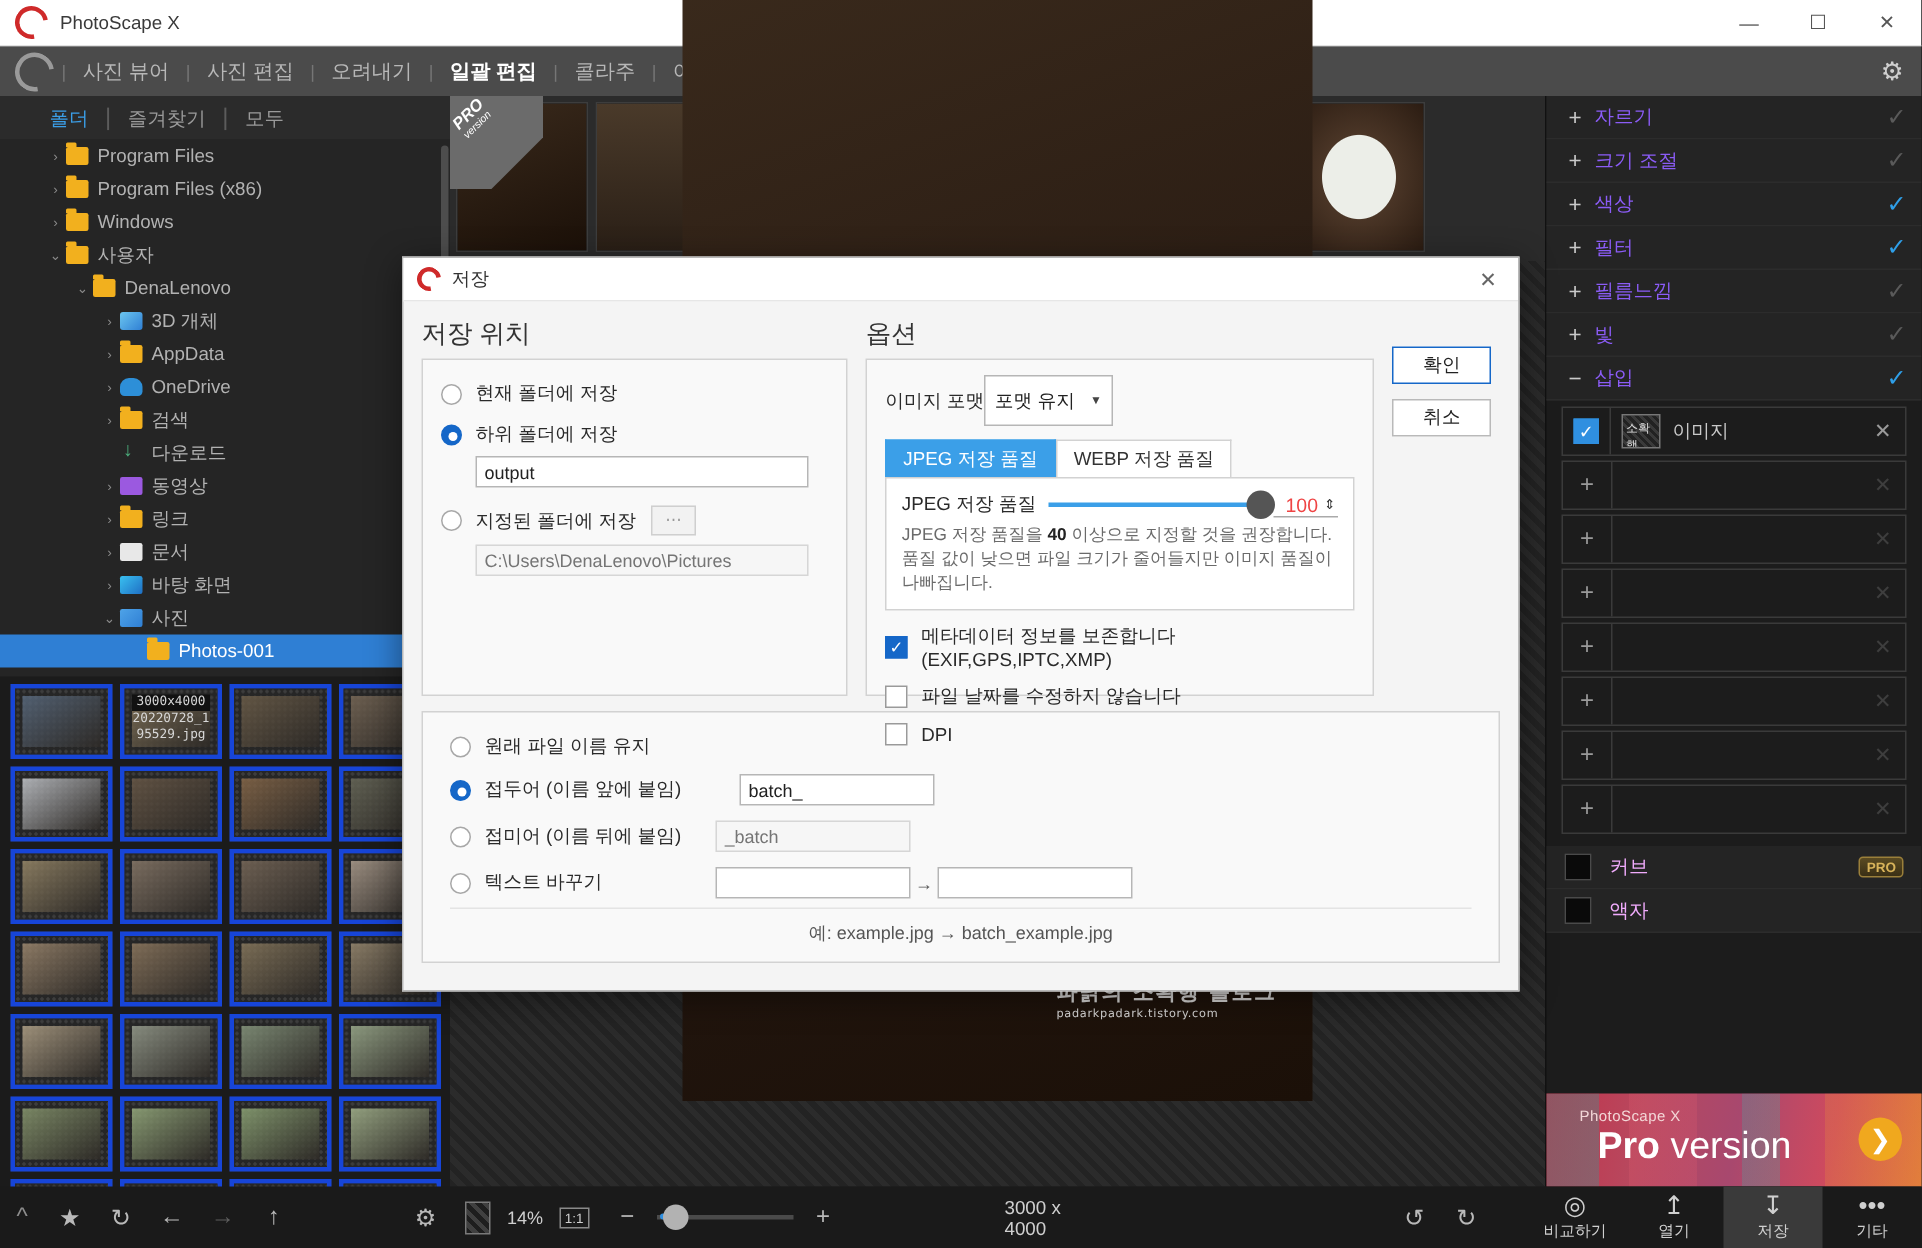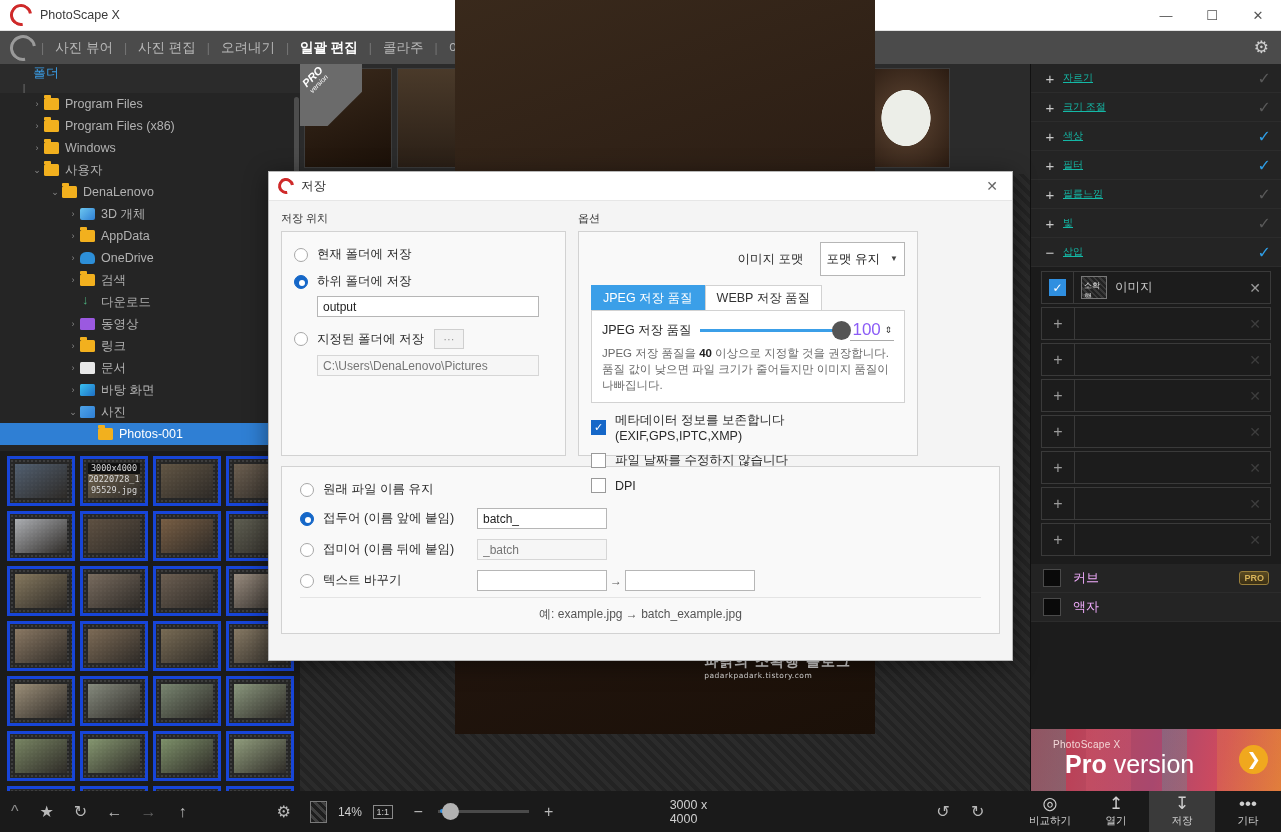--- a/index.html
+++ b/index.html
@@ -20,21 +20,21 @@
   #menubar{position:absolute;left:0;top:31px;width:1281px;height:33px;background:#4b4b4b;
     display:flex;align-items:center;}
   #menubar .logo{width:26px;height:26px;margin-left:10px;position:relative;flex:none;}
   .menu-sep{color:#767676;font-size:12px;margin:0 1px;}
   .menu-item{font-size:13.5px;color:#b7b7b7;padding:0 10px;line-height:33px;white-space:nowrap;}
   .menu-item.active{color:#ffffff;font-weight:bold;}
   #menubar .gear{margin-left:auto;margin-right:12px;}
 
   
   #leftpanel{position:absolute;left:0;top:64px;width:300px;height:727px;background:#252525;}
-  #lefttabs{height:29px;background:#2b2b2b;display:flex;padding-left:22px;flex-direction:column;}
+  #lefttabs{height:29px;background:#2b2b2b;display:flex;align-items:center;padding-left:22px;}
   .ltab{font-size:13px;color:#9a9a9a;padding:0 11px;}
   .ltab.active{color:#3b9fe8;}
   .ltab-sep{color:#5c5c5c;}
   #tree{position:absolute;left:0;top:29px;width:300px;height:358px;overflow:hidden;background:#252525;}
   .trow{height:22px;display:flex;align-items:center;font-size:12.5px;color:#b2b2b2;
     white-space:nowrap;padding-right:4px;}
   .trow.sel{background:#2f7fd4;color:#fff;}
   .tw{width:14px;color:#8a8a8a;font-size:9px;text-align:center;flex:none;}
   .ficon{width:15px;height:12px;border-radius:1.5px;margin-right:6px;flex:none;position:relative;}
   .ficon.folder{background:#f2b01e;}
@@ -87,21 +87,21 @@
     font-family:"DejaVu Sans",sans-serif;}
   #wm .a{font-size:14px;font-weight:bold;letter-spacing:1px;}
   #wm .b{font-size:7.5px;letter-spacing:.5px;}
 
   
   #rightpanel{position:absolute;left:1030px;top:64px;width:251px;height:727px;background:#1c1c1c;
     border-left:1px solid #111;}
   .acc{height:29px;border-bottom:1px solid #2c2c2c;display:flex;align-items:center;
     padding:0 10px;background:#242424;}
   .acc .pm{width:18px;color:#c9c9c9;font-size:15px;text-align:center;}
-  .acc .nm{font-size:10px;color:#14b8a6;margin-left:4px;text-decoration:underline;}
+  .acc .nm{font-size:13px;color:#8b5cf6;margin-left:4px;}
   .acc .ck{margin-left:auto;font-size:16px;color:#5a5a5a;}
   .acc .ck.on{color:#2f9fe8;}
   .layers{padding:4px 10px 0 10px;}
   .layer{height:33px;border:1px solid #3a3a3a;display:flex;align-items:center;margin-bottom:3px;}
   .layer .cbx{width:32px;height:31px;display:flex;align-items:center;justify-content:center;
     border-right:1px solid #3a3a3a;}
   .layer .cbx .box{width:17px;height:17px;border:1px solid #8a8a8a;background:#1c1c1c;}
   .layer .cbx .box.on{background:#2f8fe0;border-color:#2f8fe0;color:#fff;font-size:12px;
     display:flex;align-items:center;justify-content:center;}
   .layer .plus{width:32px;text-align:center;color:#9a9a9a;font-size:16px;}
@@ -148,21 +148,21 @@
   .bigbtn .lb{font-size:10.5px;margin-top:2px;}
 
   
   #dialog{position:absolute;left:268px;top:171px;width:745px;height:490px;background:#f4f4f4;
     border:1px solid #b8b8b8;box-shadow:0 4px 22px rgba(0,0,0,.45);}
   #dlg-title{height:29px;background:#fff;border-bottom:1px solid #e6e6e6;display:flex;align-items:center;}
   #dlg-title .ic{width:16px;height:16px;margin-left:9px;position:relative;flex:none;}
   #dlg-title .tt{font-size:12.5px;color:#333;margin-left:7px;}
   #dlg-title .cl{margin-left:auto;width:40px;text-align:center;color:#666;font-size:14px;}
   .dlg-body{position:relative;padding:10px 12px;}
-  .sec-label{font-size:11px;color:#333;margin-bottom:5px;}
+  .sec-label{font-size:17px;color:#333;margin-bottom:5px;}
   .box{border:1px solid #d2d2d2;background:#f9f9f9;}
   .rrow{display:flex;align-items:center;margin-bottom:10px;}
   .radio{width:14px;height:14px;border-radius:50%;border:1px solid #a8a8a8;background:#fff;
     position:relative;flex:none;margin-right:9px;}
   .radio.on{border:1px solid #1567c8;background:#1567c8;}
   .radio.on:after{content:"";position:absolute;left:4px;top:4px;width:6px;height:6px;border-radius:50%;background:#fff;}
   .rlabel{font-size:12.5px;color:#2a2a2a;}
   .tinput{height:21px;border:1px solid #b6b6b6;background:#fff;font-size:12px;color:#222;
     padding:0 5px;line-height:19px;font-family:"Liberation Sans",sans-serif;}
   .tinput.ph{color:#b0b0b0;background:#f6f6f6;border-color:#d6d6d6;}
@@ -172,21 +172,21 @@
     padding:16px 6px;display:inline-flex;align-items:center;gap:10px;line-height:20px;}
   .selbox .cv{font-size:8px;color:#444;}
   .tabs{display:flex;}
   .tab{height:25px;padding:0 11px;font-size:12.5px;display:flex;align-items:center;
     border:1px solid #d2d2d2;border-bottom:none;background:#fff;color:#333;}
   .tab.active{background:#3b9fe8;color:#fff;border-color:#3b9fe8;}
   .slider-wrap{display:flex;align-items:center;gap:8px;}
   .sl{flex:1;height:3px;background:#3b9fe8;position:relative;}
   .sl .kn{position:absolute;right:-9px;top:-8px;width:19px;height:19px;border-radius:50%;background:#555;}
   .spin{display:flex;align-items:center;border-bottom:1px solid #aaa;padding:0 2px;}
-  .spin .v{font-size:17px;color:#8b5cf6;width:28px;text-align:right;}
+  .spin .v{font-size:13px;color:#ef4444;width:28px;text-align:right;}
   .spin .ar{font-size:9px;color:#333;margin-left:4px;line-height:8px;}
   .hint{font-size:11.5px;color:#6a6a6a;line-height:16px;margin-top:4px;}
   .hint b{color:#222;}
   .chkrow{display:flex;align-items:center;margin-top:9px;}
   .chk{width:15px;height:15px;border:1px solid #9a9a9a;background:#fff;margin-right:9px;flex:none;}
   .chk.on{background:#1567c8;border-color:#1567c8;color:#fff;font-size:11px;
     display:flex;align-items:center;justify-content:center;}
   .chklbl{font-size:12.5px;color:#2a2a2a;}
   .dbtn{width:66px;height:25px;border:1px solid #b9b9b9;background:#fff;font-size:12.5px;
     color:#222;display:flex;align-items:center;justify-content:center;}
@@ -664,21 +664,21 @@
           <span class="rlabel">지정된 폴더에 저장</span>
           <span class="dots">⋯</span>
         </div>
         <input class="tinput ph" style="width: 222px; margin-left: 23px;" placeholder="C:\Users\DenaLenovo\Pictures">
       </div>
     </div>
 
     <div style="width:340px;">
       <div class="sec-label">옵션</div>
       <div class="box" style="height:225px;padding:10px 12px;">
-        <div style="display:flex;align-items:center;gap:16px;margin-bottom:9px;justify-content:flex-end;">
+        <div style="display:flex;align-items:center;gap:0;margin-bottom:9px;">
           <span class="rlabel">이미지 포맷</span>
           <span class="selbox">
             <span>포맷 유지</span>
             <span class="cv">▼</span>
           </span>
         </div>
         <div class="tabs">
           <div class="tab active">JPEG 저장 품질</div>
           <div class="tab">WEBP 저장 품질</div>
         </div>
@@ -703,32 +703,36 @@
           <span class="chk"></span>
           <span class="chklbl">파일 날짜를 수정하지 않습니다</span>
         </div>
         <div class="chkrow">
           <span class="chk"></span>
           <span class="chklbl">DPI</span>
         </div>
       </div>
     </div>
 
+    <div style="width:72px;padding-top:20px;display:flex;flex-direction:column;gap:10px;">
+      <div class="dbtn primary">확인</div>
+      <div class="dbtn">취소</div>
+    </div>
   </div>
 
   <div style="padding:0 12px 12px 12px;">
     <div class="box" style="padding:14px 18px 10px 18px;">
       <div class="rrow">
         <span class="radio"></span>
         <span class="rlabel">원래 파일 이름 유지</span>
       </div>
       <div class="rrow">
         <span class="radio on"></span>
         <span class="rlabel" style="width:150px;">접두어 (이름 앞에 붙임)</span>
-        <input class="tinput" style="width: 130px; margin-left: 4px;" value="batch_">
+        <input class="tinput" style="width: 130px; margin-left: 20px;" value="batch_">
       </div>
       <div class="rrow">
         <span class="radio"></span>
         <span class="rlabel" style="width:150px;">접미어 (이름 뒤에 붙임)</span>
         <input class="tinput ph" style="width: 130px; margin-left: 4px;" placeholder="_batch">
       </div>
       <div class="rrow" style="margin-bottom:4px;">
         <span class="radio"></span>
         <span class="rlabel" style="width:150px;">텍스트 바꾸기</span>
         <input class="tinput" style="width: 130px; margin-left: 4px;">

